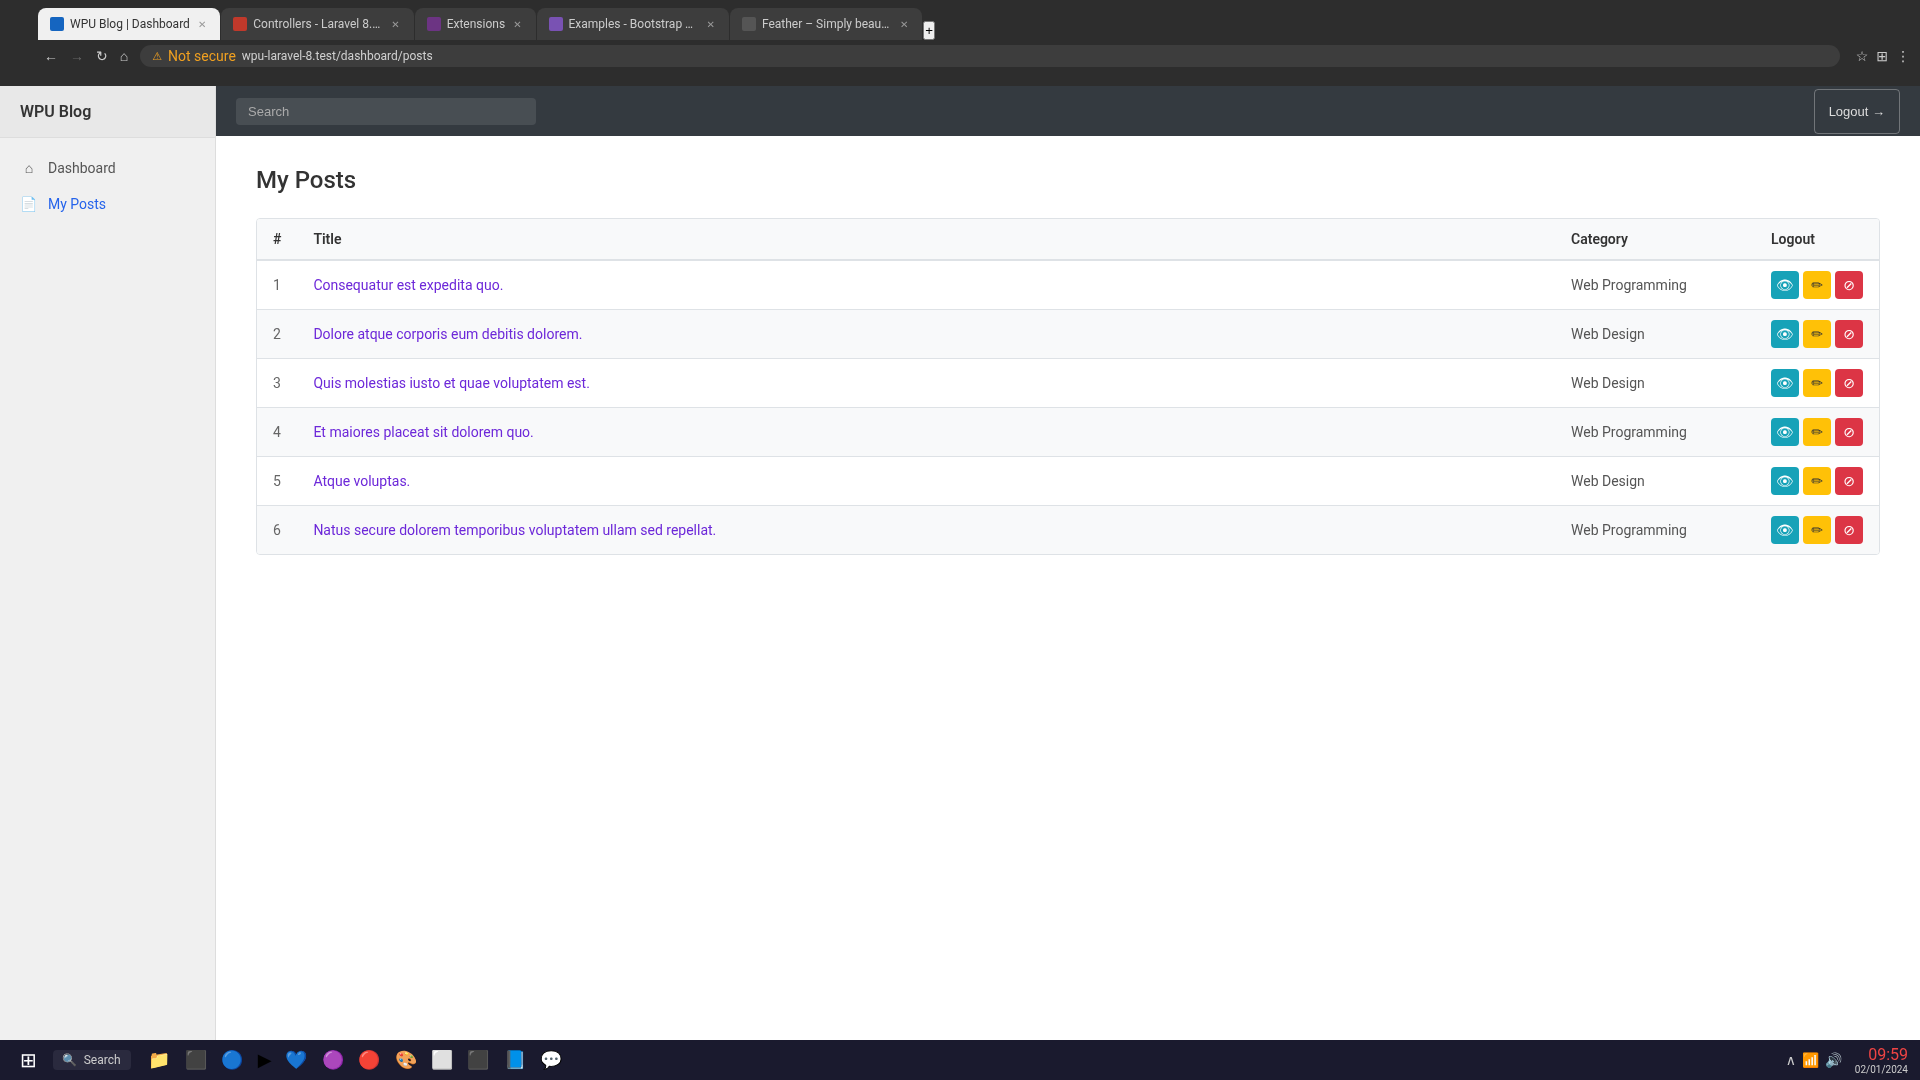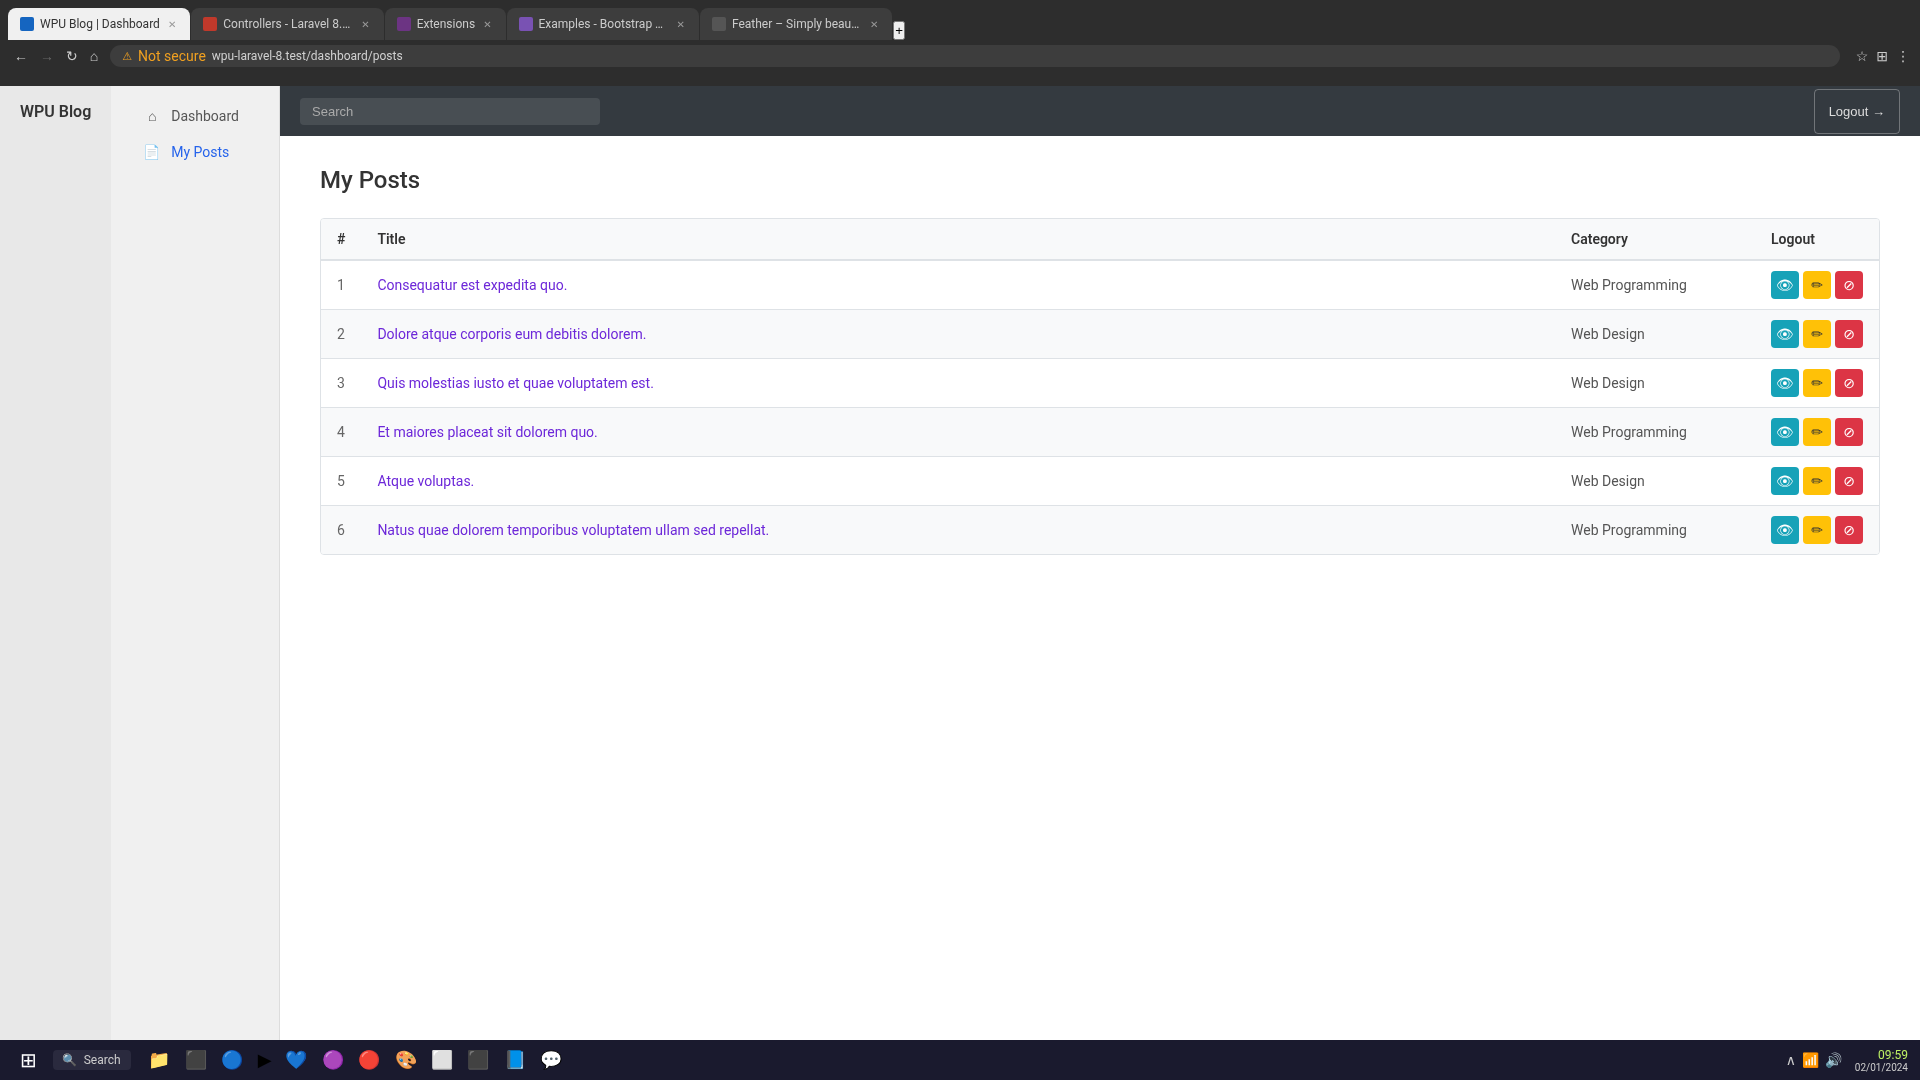--- a/index.html
+++ b/index.html
@@ -1,39 +1,39 @@
 <!DOCTYPE html>
 <html><head>
   <meta charset="utf-8">
   <style>
     * { box-sizing: border-box; margin: 0; padding: 0; }
     body { font-family: -apple-system, BlinkMacSystemFont, 'Segoe UI', Roboto, sans-serif; font-size: 14px; background: #f8f9fa; color: #333; height: 1080px; overflow: hidden; }
 
     
-    .browser-chrome { background: #2d2d2d; height: 86px; }
+    .browser-chrome { background: #2d2d2d; height: 86px; padding-left: 30px; }
     .tab-bar { display: flex; align-items: flex-end; padding: 8px 8px 0; gap: 1px; height: 40px; }
     .tab { display: flex; align-items: center; gap: 6px; padding: 6px 12px; border-radius: 8px 8px 0 0; font-size: 12px; color: #ccc; background: #3d3d3d; max-width: 200px; height: 32px; cursor: pointer; position: relative; white-space: nowrap; overflow: hidden; text-overflow: ellipsis; }
     .tab.active { background: #f0f0f0; color: #333; }
     .tab .favicon { width: 14px; height: 14px; border-radius: 2px; flex-shrink: 0; }
     .tab .close-x { margin-left: auto; font-size: 10px; color: #999; padding: 0 2px; flex-shrink: 0; }
     .address-bar { display: flex; align-items: center; padding: 6px 10px; gap: 8px; height: 32px; }
     .nav-btns { display: flex; gap: 4px; align-items: center; }
     .nav-btn { background: none; border: none; color: #ccc; cursor: pointer; font-size: 14px; padding: 2px 4px; }
     .nav-btn:disabled { color: #666; cursor: default; }
     .url-bar { flex: 1; background: #3d3d3d; border-radius: 20px; padding: 3px 12px; font-size: 12px; color: #e0e0e0; display: flex; align-items: center; gap: 6px; }
     .url-bar .lock-icon { color: #f0a020; font-size: 11px; }
     .url-bar .url-text { color: #d0d0d0; text-align: right; }
     .browser-actions { display: flex; align-items: center; gap: 8px; margin-left: 8px; }
     .browser-action-btn { background: none; border: none; color: #ccc; cursor: pointer; font-size: 14px; }
 
     
     .app-wrapper { display: flex; height: calc(1080px - 72px - 40px); }
 
     
-    .sidebar { width: 280px; background: #f0f0f0; border-right: 1px solid #ddd; display: flex; flex-shrink: 0; gap: 12px; }
+    .sidebar { width: 216px; background: #f0f0f0; border-right: 1px solid #ddd; display: flex; flex-direction: column; flex-shrink: 0; }
     .sidebar-brand { padding: 16px 20px; font-size: 16px; font-weight: 600; color: #333; border-bottom: 1px solid #ddd; background: #e8e8e8; }
     .sidebar-nav { padding: 12px 0; }
     .sidebar-item { display: flex; align-items: center; gap: 10px; padding: 10px 20px; cursor: pointer; color: #555; font-size: 14px; }
     .sidebar-item.active { color: #2563eb; }
     .sidebar-item .nav-icon { font-size: 14px; width: 18px; text-align: center; }
 
     
     .top-nav { background: #343a40; color: #fff; display: flex; align-items: center; justify-content: space-between; padding: 0 20px; height: 50px; flex-shrink: 0; }
     .search-input { background: rgba(255,255,255,0.1); border: none; border-radius: 4px; padding: 6px 12px; color: #ddd; font-size: 13px; width: 300px; outline: none; }
     .search-input::placeholder { color: #aaa; }
@@ -69,21 +69,21 @@
     
     .taskbar { background: #1a1a2e; height: 40px; display: flex; align-items: center; padding: 0 12px; gap: 8px; position: fixed; bottom: 0; left: 0; right: 0; }
     .taskbar-start { background: none; border: none; color: #fff; cursor: pointer; font-size: 20px; padding: 4px 8px; }
     .taskbar-search { display: flex; align-items: center; background: #2a2a3e; border-radius: 4px; padding: 3px 10px; gap: 6px; cursor: pointer; }
     .taskbar-search-icon { color: #ccc; font-size: 12px; }
     .taskbar-search-label { color: #ccc; font-size: 12px; }
     .taskbar-apps { display: flex; gap: 2px; margin-left: 4px; }
     .taskbar-app { background: none; border: none; cursor: pointer; padding: 4px 6px; border-radius: 4px; font-size: 18px; }
     .taskbar-sys { margin-left: auto; display: flex; align-items: center; gap: 12px; color: #ccc; font-size: 11px; }
     .taskbar-time { text-align: right; }
-    .taskbar-time .time { font-size: 12px; color: #bef264; }
+    .taskbar-time .time { font-size: 16px; color: #ef4444; }
     .taskbar-time .date { font-size: 10px; color: #ccc; text-align: center; }
     .sys-icons { display: flex; gap: 6px; align-items: center; font-size: 14px; }
 
     
     .fav-blue { background: #1565C0; }
     .fav-red { background: #c0392b; }
     .fav-purple { background: #6c3483; }
     .fav-bs { background: #7952B3; }
     .fav-feather { background: #555; }
   </style>
@@ -235,21 +235,21 @@
       <td class="action-col">
         <div class="action-btns">
           <button class="action-btn view" title="View">👁</button>
           <button class="action-btn edit" title="Edit">✏</button>
           <button class="action-btn delete" title="Delete">⊘</button>
         </div>
       </td>
     </tr>
                 <tr>
       <td class="num-col">6</td>
-      <td class="title-col">Natus quae dolorem temporibus voluptatem ullam sed repellat.</td>
+      <td class="title-col">Natus secure dolorem temporibus voluptatem ullam sed repellat.</td>
       <td class="category-col">Web Programming</td>
       <td class="action-col">
         <div class="action-btns">
           <button class="action-btn view" title="View">👁</button>
           <button class="action-btn edit" title="Edit">✏</button>
           <button class="action-btn delete" title="Delete">⊘</button>
         </div>
       </td>
     </tr>
               </tbody>

